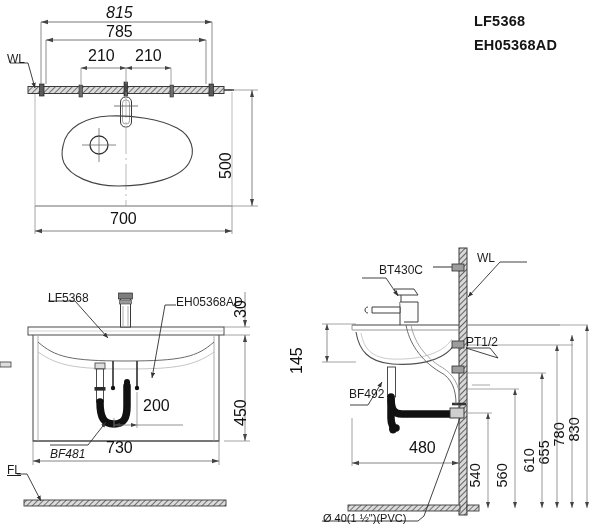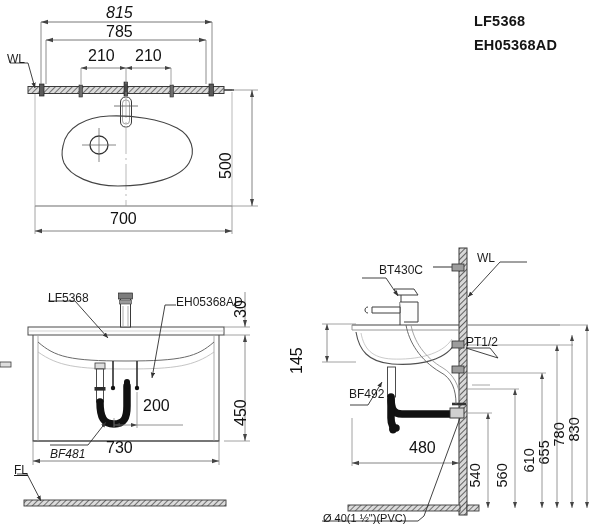--- a/index.html
+++ b/index.html
@@ -384,21 +384,21 @@
   <div class="lbl dim" style="left:106px; top:24px;text-align:center;">785</div>
   <div class="lbl dim" style="left:88px; top:48px;">210</div>
   <div class="lbl dim" style="left:135px; top:48px;">210</div>
   <div class="lbl dim rot" style="left:234px; top:163px;">500</div>
   <div class="lbl dim" style="left:110px; top:211px;">700</div>
   <div class="lbl tag" style="left:7px; top:53px;">WL</div>
 
   <div class="lbl tag" style="left:48px; top:292px;">LF5368</div>
   <div class="lbl tag" style="left:176px; top:296px;">EH05368AD</div>
   <div class="lbl tag" style="left:50px; top:448px;font-style:italic;">BF481</div>
-  <div class="lbl tag" style="left:14px; top:464px;text-decoration:underline;">FL</div>
+  <div class="lbl tag" style="left:7px; top:464px;text-decoration:underline;">FL</div>
   <div class="lbl dim rot" style="left:249px; top:302px;">30</div>
   <div class="lbl dim rot" style="left:249px; top:410px;">450</div>
   <div class="lbl dim" style="left:143px; top:398px;">200</div>
   <div class="lbl dim" style="left:106px; top:440px;">730</div>
 
   <div class="lbl tag" style="left:379px; top:264px;">BT430C</div>
   <div class="lbl tag" style="left:477px; top:252px;">WL</div>
   <div class="lbl tag" style="left:466px; top:336px;text-align:center;">PT1/2</div>
   <div class="lbl tag" style="left:349px; top:388px;">BF492</div>
   <div class="lbl tag-sm" style="left:323px; top:513px;">Ø 40(1 ½")(PVC)</div>

